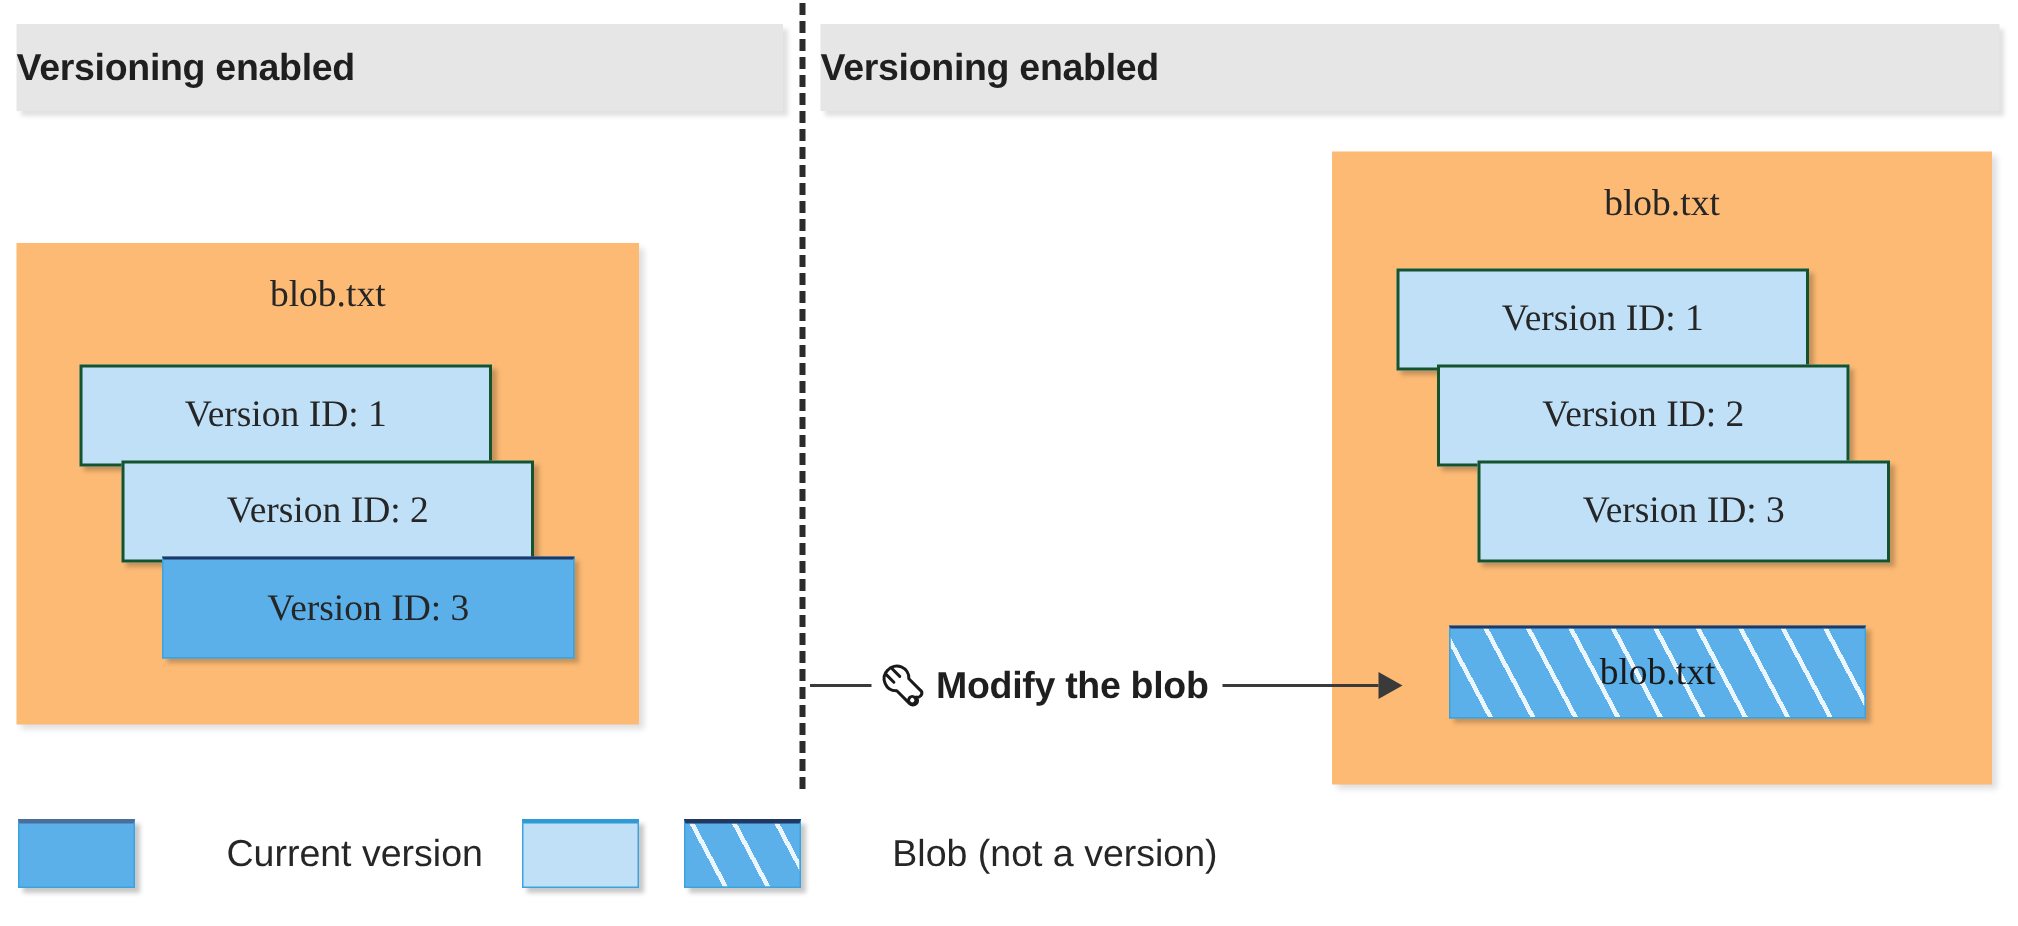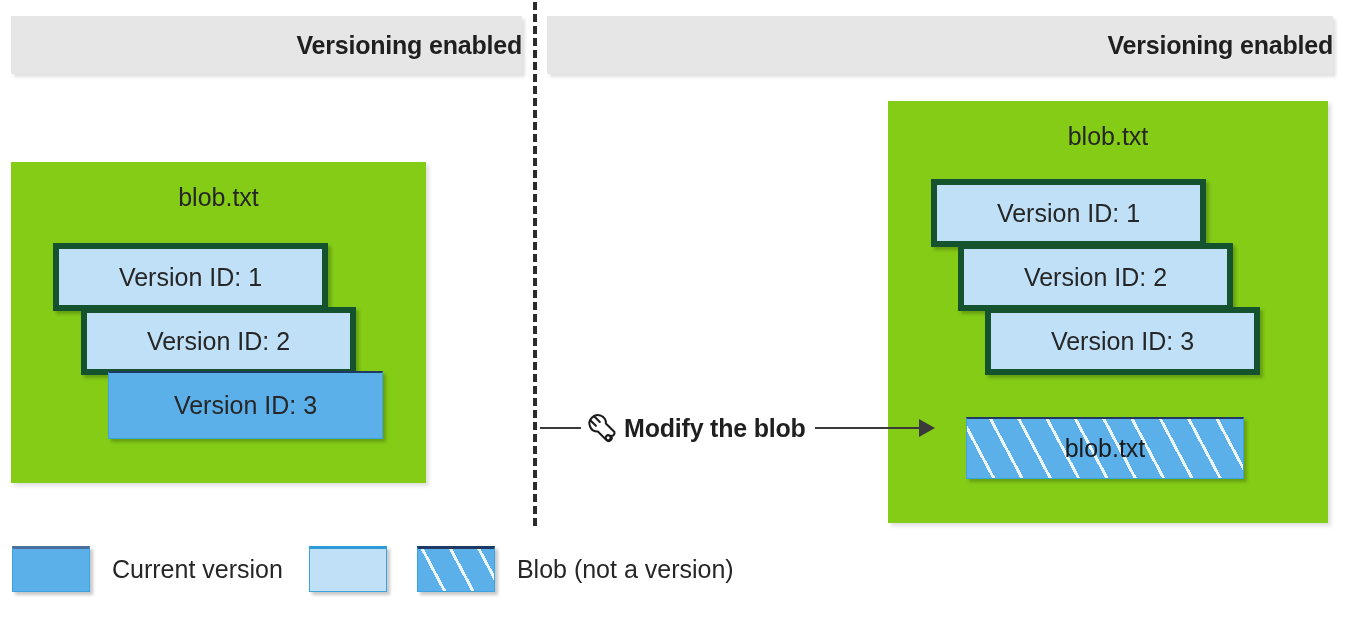--- a/index.html
+++ b/index.html
@@ -19,21 +19,21 @@
     background: #ffffff;
   }
 
   
   .col-header {
     position: absolute;
     background: #e6e6e6;
     box-shadow: 3px 3px 3px rgba(0,0,0,0.12);
     display: flex;
     align-items: center;
-    justify-content: flex-end;
+    justify-content: flex-start;
     font-weight: bold;
     font-size: 25px;
     letter-spacing: -0.2px;
     color: #1f1f1f;
   }
   #header-left  { left: 11px;  top: 16px; width: 511px; height: 58px; }
   #header-right { left: 547px; top: 16px; width: 786px; height: 58px; }
 
   
   #divider {
@@ -41,22 +41,23 @@
     left: 533px;
     top: 2px;
     width: 0;
     height: 524px;
     border-left: 4px dashed #2b2b2b;
   }
 
   
   .blob-container {
     position: absolute;
-    background: #84cc16;
+    background: #fdba74;
     box-shadow: 3px 3px 4px rgba(0,0,0,0.13);
+    font-family: Liberation Serif, serif;
   }
   #container-left  { left: 11px;  top: 162px; width: 415px; height: 321px; }
   #container-right { left: 888px; top: 101px; width: 440px; height: 422px; }
 
   .container-title {
     position: absolute;
     left: 0;
     right: 0;
     text-align: center;
     font-size: 25px;
@@ -71,21 +72,21 @@
     box-sizing: border-box;
     display: flex;
     align-items: center;
     justify-content: center;
     font-size: 25px;
     color: #262626;
     box-shadow: 3px 3px 3px rgba(0,0,0,0.22);
   }
   .version-box.previous {
     background: #bfe0f7;
-    border: 6px solid #14532d;
+    border: 2px solid #14532d;
   }
   .version-box.current {
     background: #5bb0ea;
     border: 1px solid #3ba3de;
     border-top: 2px solid #1f3864;
   }
 
   
   #left-v1 { left: 42px;  top: 81px;  width: 275px; height: 68px; }
   #left-v2 { left: 70px;  top: 145px; width: 275px; height: 68px; }
@@ -120,21 +121,21 @@
   #right-blob { left: 78px; top: 316px; width: 278px; height: 62px; }
   .hatched-box .label-text {
     position: relative;
     z-index: 2;
   }
 
   
   #modify-group {
     position: absolute;
     left: 540px;
-    top: 408px;
+    top: 437px;
     height: 40px;
     display: flex;
     align-items: center;
   }
   #modify-line-left {
     width: 41px;
     height: 2px;
     background: #3a3a3a;
   }
   #wrench-icon {
@@ -174,20 +175,21 @@
     position: absolute;
     left: 12px;
     top: 541px;
     height: 56px;
     display: flex;
     align-items: center;
   }
   .legend-item {
     display: flex;
     align-items: center;
+    gap: 39px;
   }
   .legend-swatch {
     width: 78px;
     height: 46px;
     box-sizing: border-box;
     box-shadow: 3px 3px 3px rgba(0,0,0,0.22);
     flex: none;
   }
   .legend-swatch.current {
     background: #5bb0ea;

